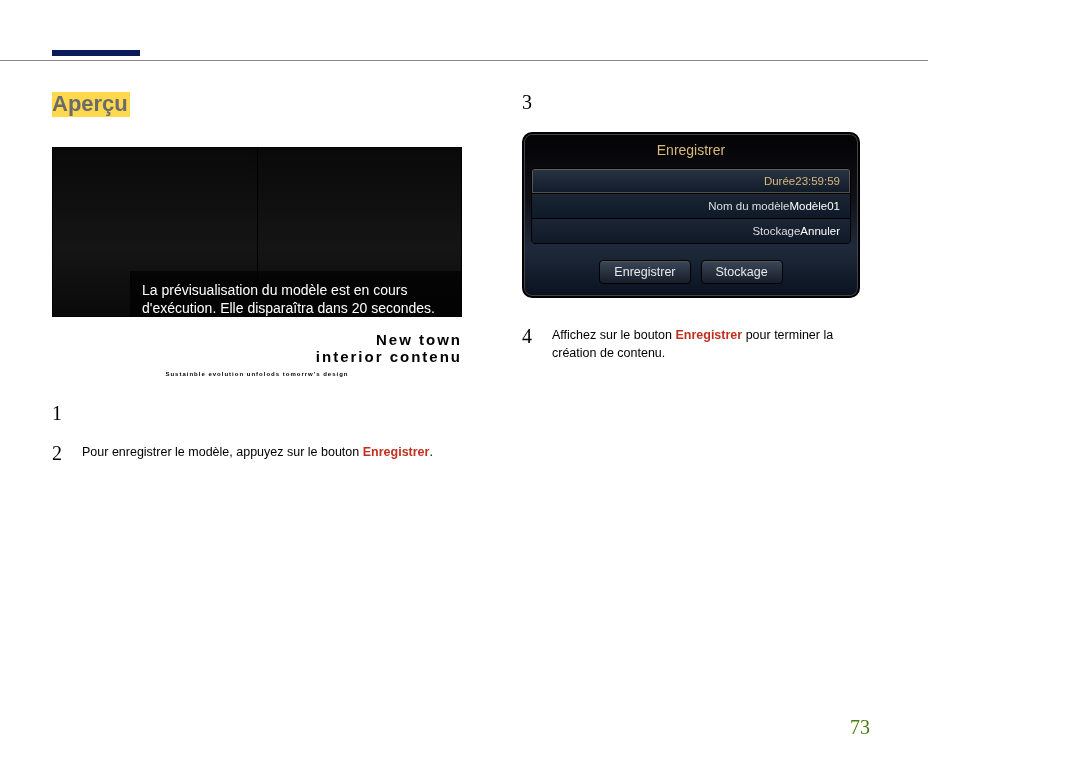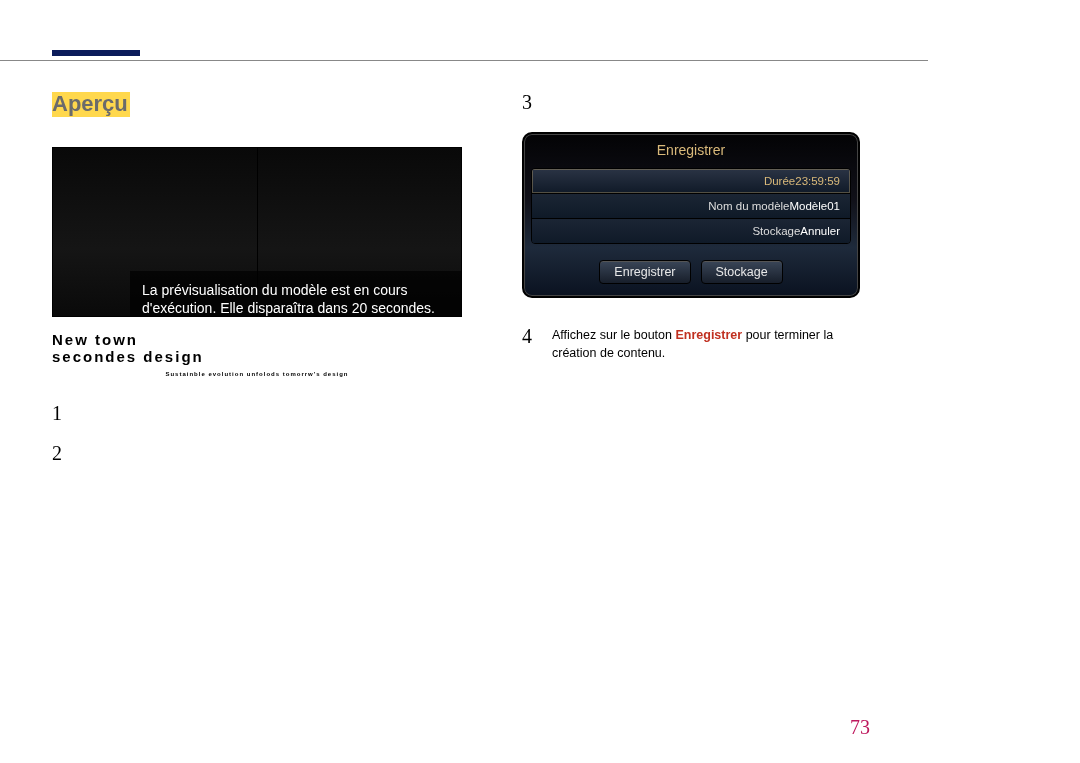--- a/index.html
+++ b/index.html
@@ -8,37 +8,37 @@
   .topbar { position: absolute; top: 60px; left: 0; right: 0; height: 1px; background: #888; }
   .topbar-accent { position: absolute; top: 50px; left: 52px; width: 88px; height: 6px; background: #0b1b5a; }
   .columns { display: flex; gap: 60px; padding-top: 40px; }
   .col { flex: 1 1 0; }
   .section-title-wrap { display: flex; }
   .section-title { font-size: 22px; font-weight: 700; color: #6b6b6b; background: #ffd84d; padding: 0 2px 2px 0; line-height: 1.05; display: inline-block; }
   .preview-box { margin-top: 30px; width: 410px; height: 170px; position: relative; }
   .preview-image { position:absolute; inset:0; background: linear-gradient(180deg,#090909 0%,#151515 60%,#0a0a0a 100%); border:1px solid #000; overflow:hidden; }
   .preview-image::before { content:""; position:absolute; left:50%; top:0; bottom:0; width:1px; background:#000; }
   .preview-overlay { position:absolute; bottom:0; left:78px; right:0; height:46px; background: rgba(0,0,0,0.7); color:#fff; font-size:14px; line-height:1.3; padding:10px 12px; }
-  .template-title { margin-top: 14px; text-align:left; font-size:15px; font-weight:700; letter-spacing: 2px; }
+  .template-title { margin-top: 14px; text-align:right; font-size:15px; font-weight:700; letter-spacing: 2px; }
   .template-sub { margin-top: 6px; text-align:center; font-size:6px; letter-spacing: 1px; font-weight:700; }
   .steps { margin-top: 26px; }
   .step { display:flex; align-items:flex-start; gap:16px; margin-bottom: 20px; font-size: 12.5px; line-height:1.45; }
   .step-num { font-family: Georgia, "Times New Roman", serif; font-size: 20px; font-weight: 400; min-width: 14px; line-height:1; }
   .red { color:#c03020; font-weight:700; }
   .save-dialog { margin: 20px 0 28px 0; width: 338px; border:2px solid #000; border-radius: 10px; background: linear-gradient(180deg,#030305 0%, #101018 40%, #1e2a3b 70%, #0a1220 100%); color:#ddd; overflow:hidden; box-shadow: inset 0 0 0 1px #444; }
   .dlg-title { text-align:center; padding:8px 0 4px; color:#d9b97a; font-size:14px; }
   .dlg-body { margin: 6px 7px; border:1px solid #000; border-radius:4px; overflow:hidden; }
   .dlg-row { display:flex; justify-content:flex-end; font-size:11.5px; padding:6px 10px; background: linear-gradient(180deg,#1b2534 0%, #0f1a28 100%); border-top:1px solid #000; }
   .dlg-row:first-child { border-top:none; }
   .dlg-row.active { color:#d9b97a; background: linear-gradient(180deg,#2a3344 0%, #101a28 100%); box-shadow: inset 0 0 0 1px #d9b97a55; }
   .dlg-row.active .dv { color:#d9b97a; }
   .dv { color:#fff; }
   .dlg-buttons { display:flex; justify-content:center; gap:10px; padding:10px 0 12px; }
   .dlg-btn { padding:4px 14px; font-size:12.5px; color:#e8e8e8; background: linear-gradient(180deg,#3a4658 0%, #171e2a 100%); border:1px solid #000; border-radius:4px; box-shadow: inset 0 1px 0 #555; }
-  .page-num { position:absolute; right:58px; bottom:24px; font-family: Georgia, serif; font-size:20px; color:#be185d; }
+  .page-num { position:absolute; right:58px; bottom:24px; font-family: Georgia, serif; font-size:20px; color:#4d7c0f; }
 </style>
 </head>
 <body>
 
 <div class="page">
   <div class="topbar-accent"></div>
   <div class="topbar"></div>
 
   <div class="columns">
 
@@ -48,30 +48,33 @@
         <span class="section-title">Aperçu</span>
       </div>
 
       <div class="preview-box">
         <div class="preview-image"></div>
         <div class="preview-overlay">La prévisualisation du modèle est en cours d'exécution. Elle disparaîtra dans 20 secondes.</div>
       </div>
 
       <div class="template-title">
         <div>New town</div>
-        <div>secondes design</div>
+        <div>interior contenu</div>
       </div>
       <div class="template-sub">Sustainble evolution unfolods tomorrw's design</div>
 
       <div class="steps">
         <div class="step">
           <span class="step-num">1</span>
         </div>
         <div class="step">
           <span class="step-num">2</span>
+          <span>
+            <span>Pour enregistrer le modèle, appuyez sur le bouton </span><span class="red">Enregistrer</span><span>.</span>
+          </span>
         </div>
       </div>
     </div>
 
     <div class="col">
 
       <div class="step">
         <span class="step-num">3</span>
       </div>
 

